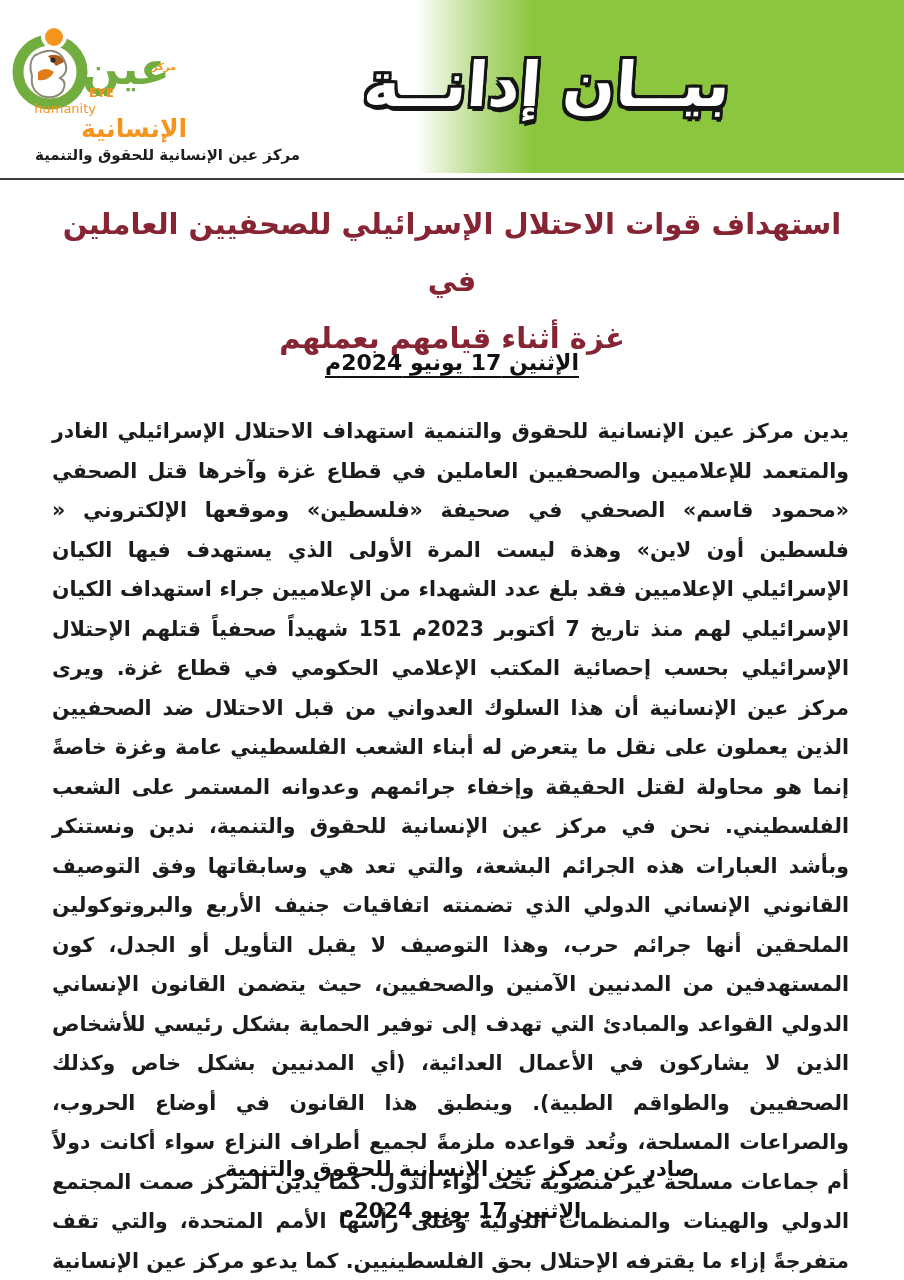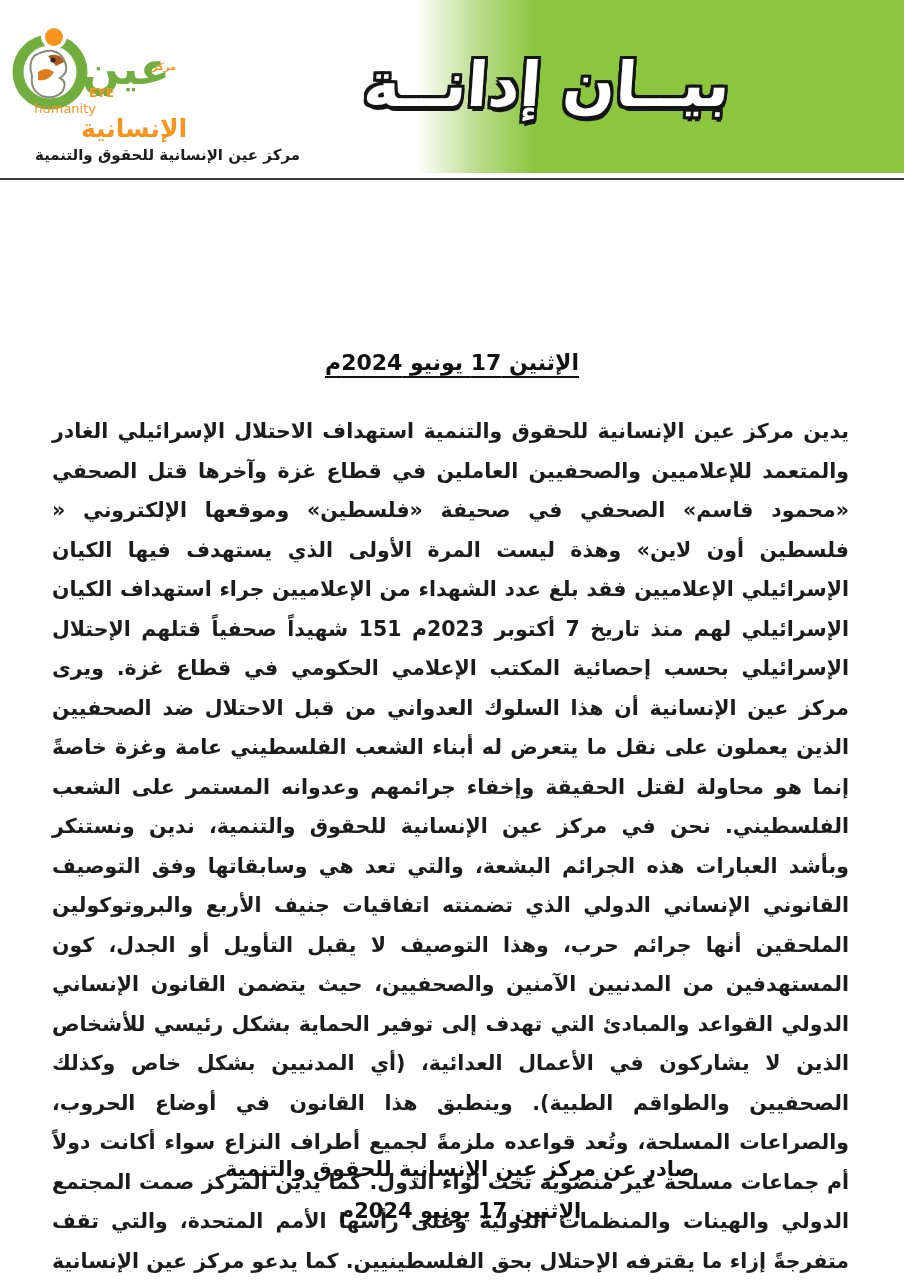--- a/index.html
+++ b/index.html
@@ -142,20 +142,24 @@
       </svg>
     </div>
 
     <div class="banner-title">بيــان إدانــة</div>
 
     <div class="org-caption">مركز عين الإنسانية للحقوق والتنمية</div>
   </div>
 
   <div class="header-rule"></div>
 
+  <div class="stmt-title">
+    <span>استهداف قوات الاحتلال الإسرائيلي للصحفيين العاملين في</span><br>
+    <span>غزة أثناء قيامهم بعملهم</span>
+  </div>
 
   <div class="stmt-date">الإثنين 17 يونيو 2024م</div>
 
   <div class="stmt-body">يدين مركز عين الإنسانية للحقوق والتنمية استهداف الاحتلال الإسرائيلي الغادر والمتعمد للإعلاميين والصحفيين العاملين في قطاع غزة وآخرها قتل الصحفي «محمود قاسم» الصحفي في صحيفة «فلسطين» وموقعها الإلكتروني « فلسطين أون لاين» وهذة ليست المرة الأولى الذي يستهدف فيها الكيان الإسرائيلي الإعلاميين فقد بلغ عدد الشهداء من الإعلاميين جراء استهداف الكيان الإسرائيلي لهم منذ تاريخ 7 أكتوبر 2023م  151 شهيداً صحفياً قتلهم الإحتلال الإسرائيلي بحسب إحصائية المكتب الإعلامي الحكومي في قطاع غزة.  ويرى مركز عين الإنسانية أن هذا السلوك العدواني من قبل الاحتلال ضد الصحفيين الذين يعملون على نقل ما يتعرض له أبناء الشعب الفلسطيني عامة وغزة خاصةً إنما هو محاولة لقتل الحقيقة وإخفاء جرائمهم وعدوانه المستمر على الشعب الفلسطيني.  نحن في مركز عين الإنسانية للحقوق والتنمية، ندين ونستنكر وبأشد العبارات هذه الجرائم البشعة، والتي تعد هي وسابقاتها وفق التوصيف القانوني الإنساني الدولي الذي تضمنته اتفاقيات جنيف الأربع والبروتوكولين الملحقين أنها جرائم حرب، وهذا التوصيف لا يقبل التأويل أو الجدل، كون المستهدفين من المدنيين الآمنين والصحفيين، حيث يتضمن القانون الإنساني الدولي القواعد والمبادئ التي تهدف إلى توفير الحماية بشكل رئيسي للأشخاص الذين لا يشاركون في الأعمال العدائية، (أي المدنيين بشكل خاص وكذلك الصحفيين والطواقم الطبية). وينطبق هذا القانون في أوضاع الحروب، والصراعات المسلحة، وتُعد قواعده ملزمةً لجميع أطراف النزاع سواء أكانت دولاً أم جماعات مسلحة غير منضوية تحت لواء الدول. كما يدين المركز صمت المجتمع الدولي والهينات والمنظمات الدولية وعلى رأسها الأمم المتحدة، والتي تقف متفرجةً إزاء ما يقترفه الإحتلال بحق الفلسطينيين.  كما يدعو مركز عين الإنسانية كافة المؤسسات الحقوقية والقانونية إلى الضغط على المجتمع الدولي من أجل توفير الحماية للإعلاميين وفق القانون الدولي  في ظل القتل العمد الذي يتعرضون له على يد الاحتلال الإسرائيلي، ومحاسبة الإحتلال على هذه الجرائم لمنع تكرارها.  كما يحذر مركز عين الإنسانية من مغبة استهداف الصحفيين في فلسطين المحتلة، الذين يواجهون مخاطر غير مسبوقة أثناء قيامهم بواجبهم، في أعقاب العدوان الإسرائيلي على غزة.</div>
 
   <div class="stmt-footer">
     <div>صادر عن مركز عين الإنسانية للحقوق والتنمية</div>
     <div>الإثنين   17 يونيو 2024م</div>
   </div>
 

